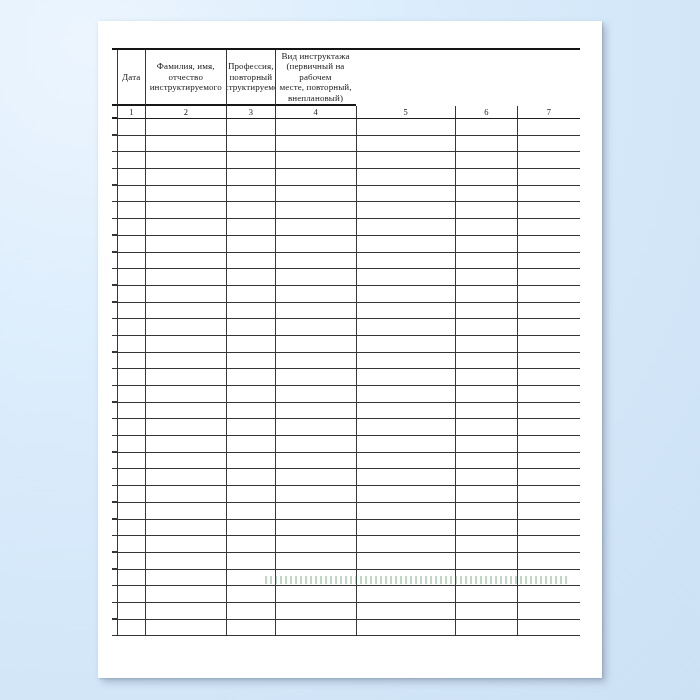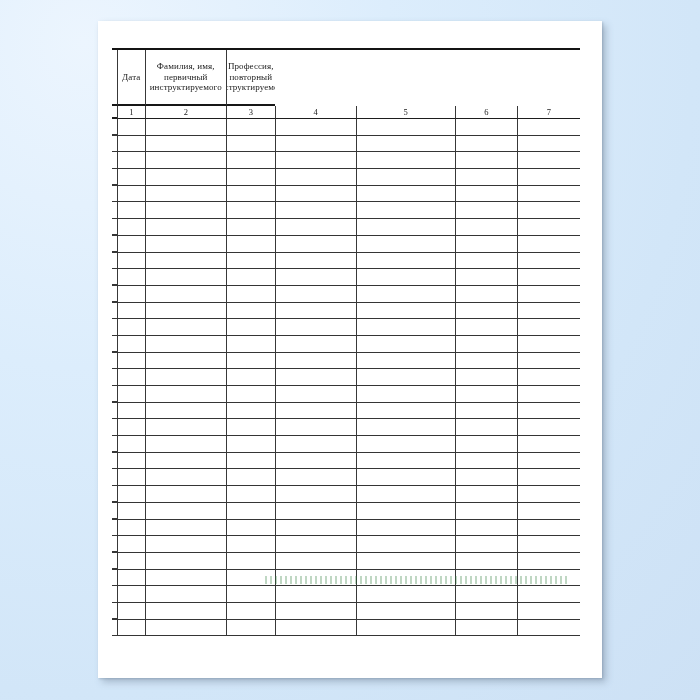--- a/index.html
+++ b/index.html
@@ -98,28 +98,34 @@
 <div class="stage">
   <div class="page">
     <div class="jtable">
 
       <div class="row header-row">
         <div class="cell">
             <span>Дата</span>
           </div>
         <div class="cell">
             <span>Фамилия, имя,
-первичный
+отчество
 инструктируемого</span>
           </div>
         <div class="cell">
             <span>Профессия,
 повторный
 инструктируемого</span>
           </div>
+        <div class="cell">
+            <span>Вид инструктажа
+(первичный на рабочем
+месте, повторный,
+внеплановый)</span>
+          </div>
       </div>
 
       <div class="row numbers-row">
         <div class="cell">
             <span>1</span>
           </div>
         <div class="cell">
             <span>2</span>
           </div>
         <div class="cell">

